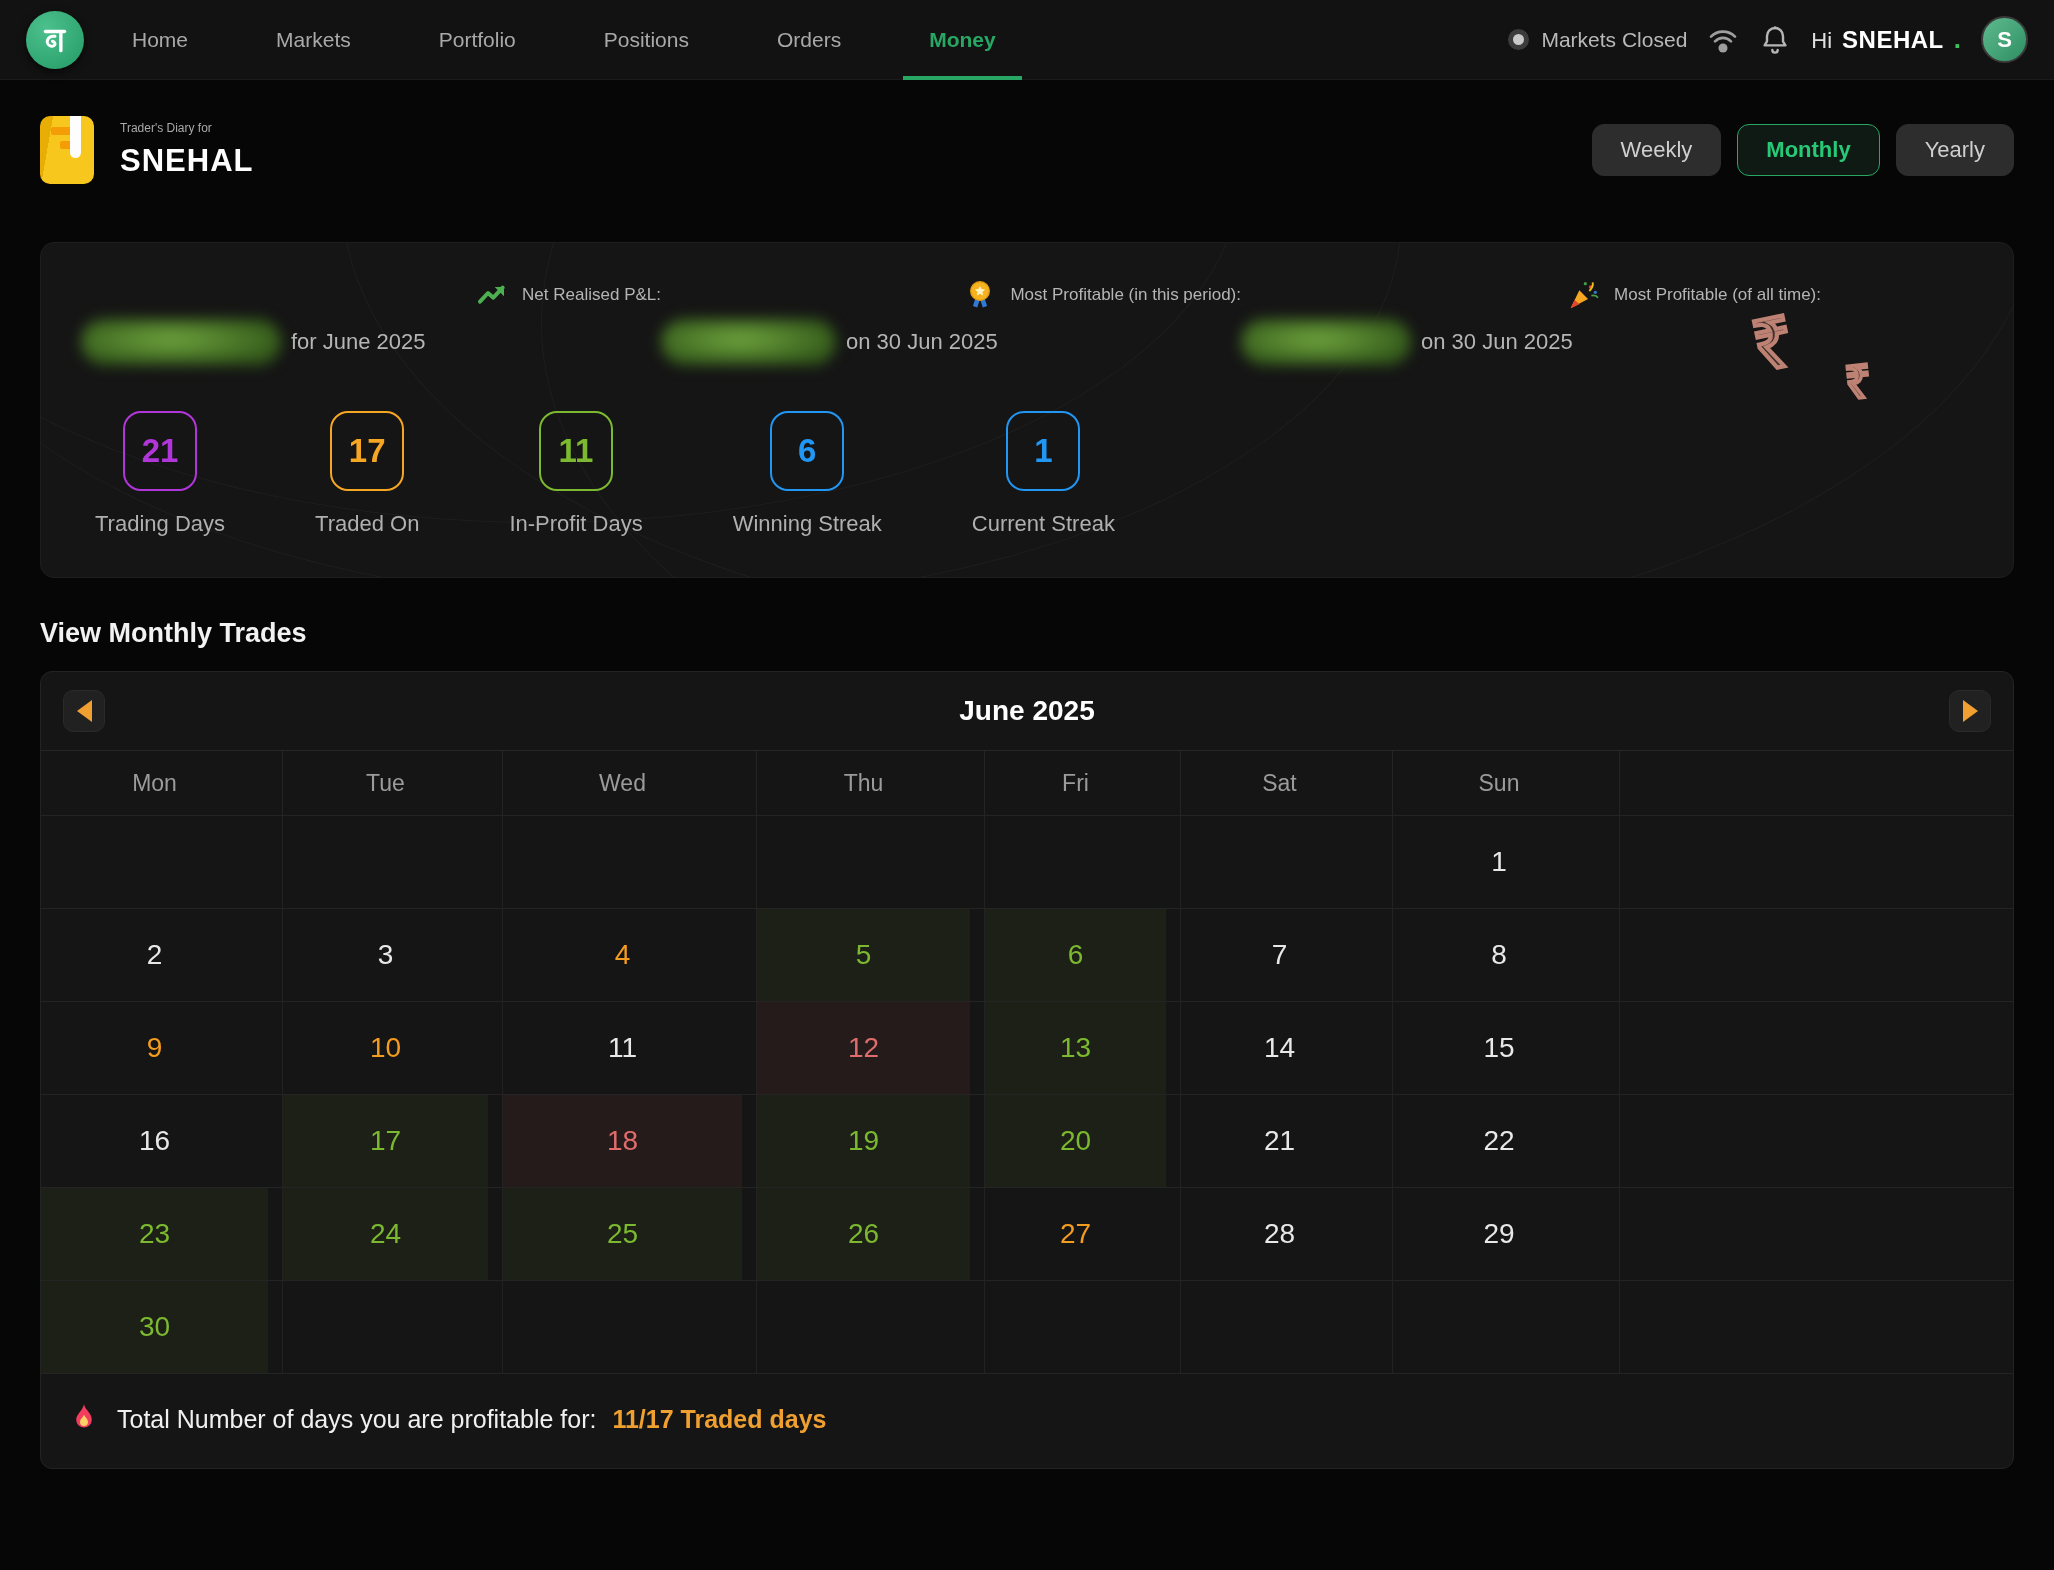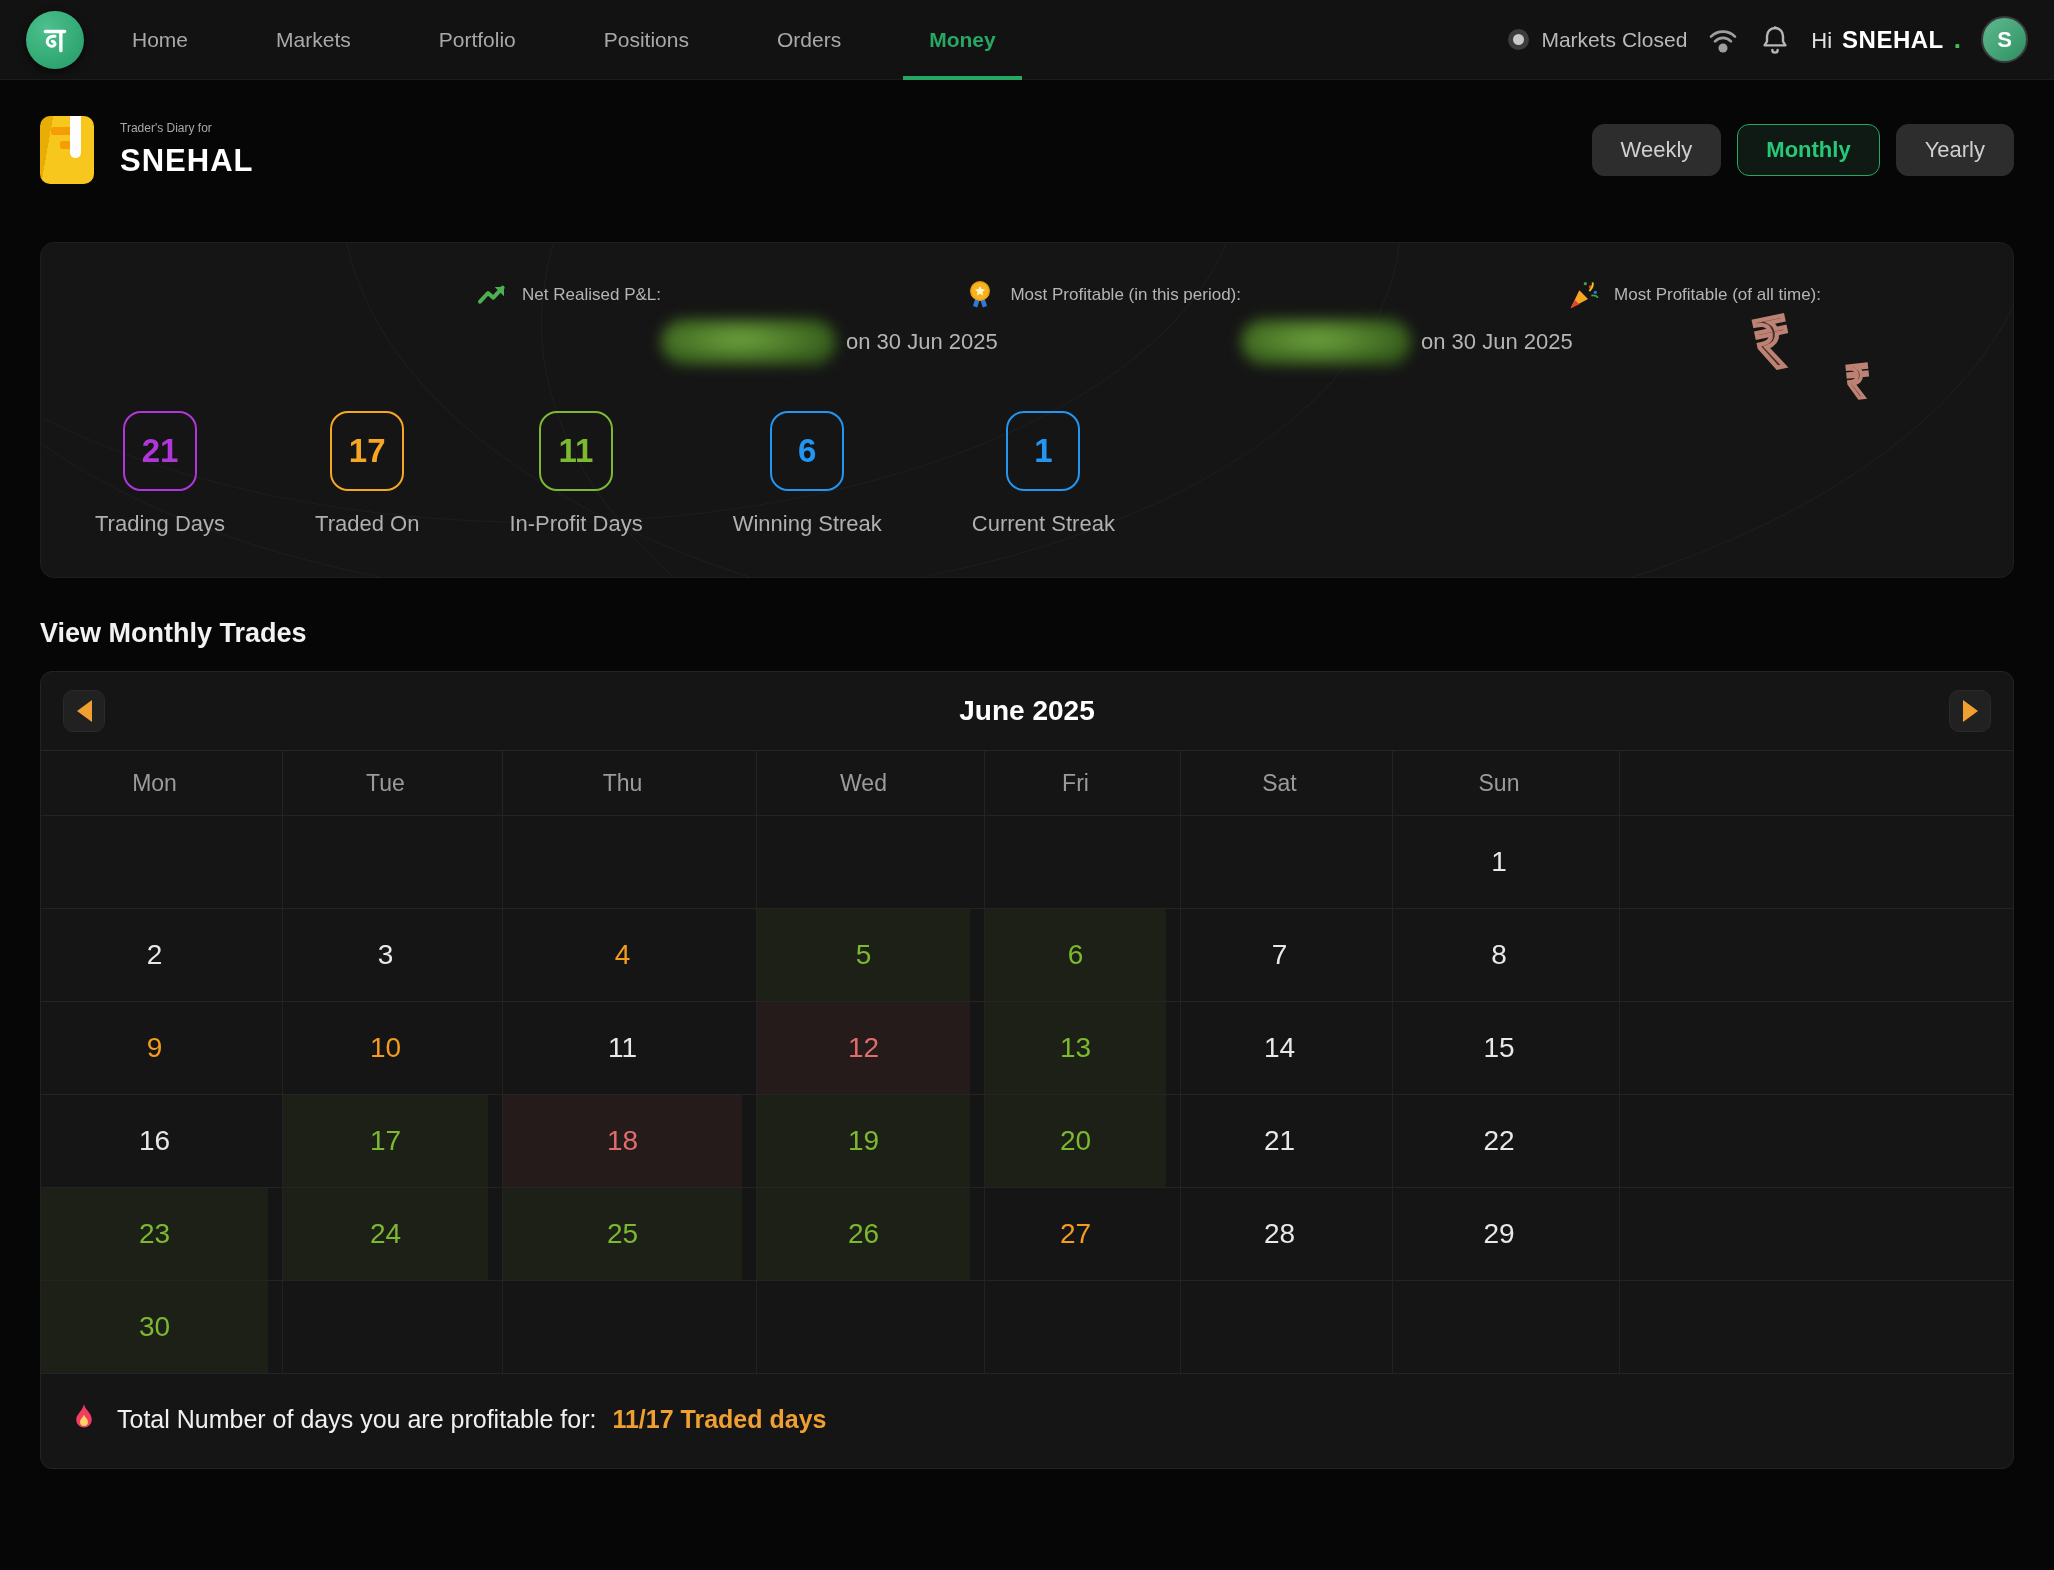--- a/index.html
+++ b/index.html
@@ -144,20 +144,24 @@
 
   <div class="stats-row">
     <div class="stat-col">
       <div class="line1">
         <svg class="icon30" viewBox="0 0 24 24">
           <polyline points="3,17 9,10.5 13,14 20,6.5" stroke="#4caf50" stroke-width="3" fill="none" stroke-linecap="round" stroke-linejoin="round"></polyline>
           <polygon points="14,6 21,6 21,13" fill="#4caf50"></polygon>
         </svg>
         <span>Net Realised P&amp;L:</span>
       </div>
+      <div class="line2">
+        <span class="blob b1"></span>
+        <span>for June 2025</span>
+      </div>
     </div>
 
     <div class="stat-col">
       <div class="line1">
         <svg class="icon30" viewBox="0 0 24 24">
           <rect x="8" y="12" width="3.4" height="9" fill="#2e7bd6" transform="rotate(18 9.7 16.5)"></rect>
           <rect x="12.6" y="12" width="3.4" height="9" fill="#2e7bd6" transform="rotate(-18 14.3 16.5)"></rect>
           <circle cx="12" cy="9" r="7" fill="#f6b31f" stroke="#e09a10" stroke-width="1"></circle>
           <path d="M12 5.2 l1.15 2.35 2.6.35 -1.9 1.8 .5 2.6 L12 11.05 9.65 12.3 l.5-2.6 -1.9-1.8 2.6-.35 Z" fill="#fff3c4"></path>
         </svg>
@@ -228,22 +232,22 @@
     <div class="cal-title">June 2025</div>
     <div class="cal-nav-btn">
         <span class="tri-right"></span>
       </div>
   </div>
 
   <div class="cal-grid">
       <div class="cal-row">
         <div class="cal-hcell">Mon</div>
         <div class="cal-hcell">Tue</div>
+        <div class="cal-hcell">Wed</div>
         <div class="cal-hcell">Thu</div>
-        <div class="cal-hcell">Wed</div>
         <div class="cal-hcell">Fri</div>
         <div class="cal-hcell">Sat</div>
         <div class="cal-hcell">Sun</div>
         <div class="cal-hcell"></div>
       </div>
       <div class="cal-row">
         <div class="cal-cell empty"></div>
         <div class="cal-cell empty"></div>
         <div class="cal-cell empty"></div>
         <div class="cal-cell empty"></div>

